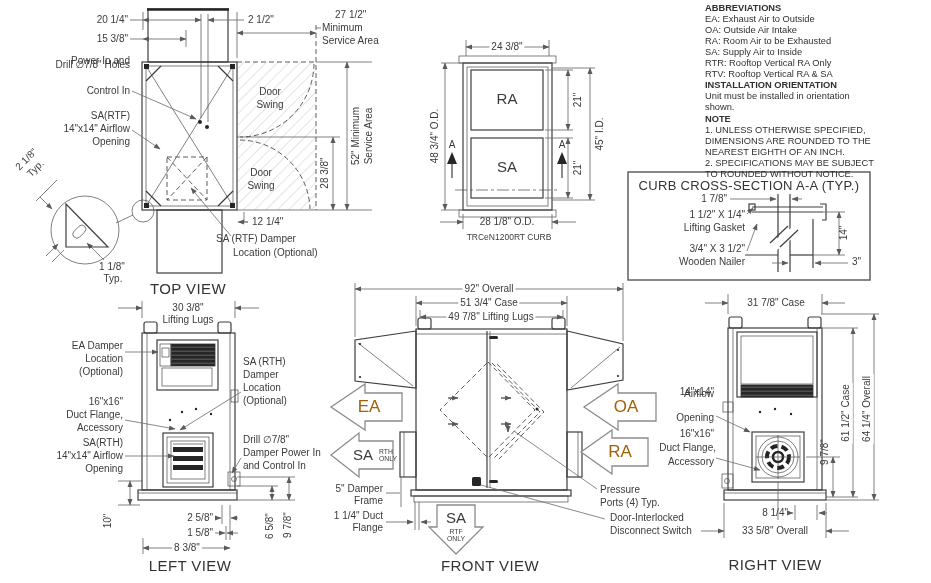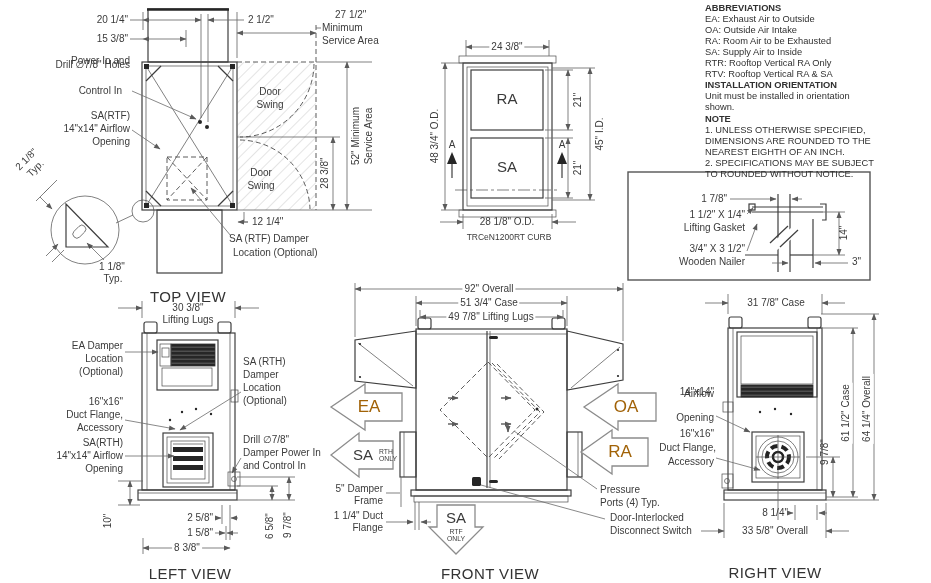--- a/index.html
+++ b/index.html
@@ -17,21 +17,21 @@
   .wht{fill:#fff;stroke:none}
   .arw{fill:#fff;stroke:#8c8c8c;stroke-width:1.3}
   
   .lbl{position:absolute;font-size:10px;line-height:1.25;color:#3b3b3b;white-space:nowrap;z-index:2;}
   .ctr{transform:translate(-50%,-50%);text-align:center;}
   .ra{transform:translate(-100%,-50%);text-align:right;}
   .la{transform:translate(0,-50%);}
   .rot{transform:translate(-50%,-50%) rotate(-90deg);text-align:center;}
   .rot45{transform:translate(-50%,-50%) rotate(-45deg);text-align:center;}
   .bg{background:#fff;padding:0 2px;}
-  .ttl{font-size:15px;color:#333;letter-spacing:.4px;margin-top:8px;}
+  .ttl{font-size:15px;color:#333;letter-spacing:.4px;}
   .big{font-size:15px;color:#3a3a3a;}
   .huge{font-size:17px;color:#a16207;}
   .sm{font-size:8.5px;}
   .tny{font-size:6.8px;line-height:1.05;}
   .cst{font-size:13px;letter-spacing:.3px;color:#333;}
   .nb{font-size:9.3px;color:#303030;}
   .nbt{font-weight:bold;}
 </style>
 </head>
 <body>
@@ -360,56 +360,57 @@
 </svg>
 
 <div class="lbl ra" style="left:128px;top:20px">20 1/4"</div>
 <div class="lbl ra" style="left:128px;top:39px">15 3/8"</div>
 <div class="lbl la" style="left:248px;top:20px">2 1/2"</div>
 <div class="lbl la" style="left:335px;top:15px">27 1/2"</div>
 <div class="lbl la" style="left:322px;top:28px">Minimum</div>
 <div class="lbl la" style="left:322px;top:41px">Service Area</div>
 <div class="lbl ra" style="left:130px;top:65px">Drill ∅7/8" Holes</div>
 <div class="lbl ra" style="left:130px;top:61px">Power In and</div>
-<div class="lbl ra" style="left:122px;top:91px">Control In</div>
+<div class="lbl ra" style="left:130px;top:91px">Control In</div>
 <div class="lbl ra" style="left:130px;top:116px">SA(RTF)</div>
 <div class="lbl ra" style="left:130px;top:129px">14"x14" Airflow</div>
 <div class="lbl ra" style="left:130px;top:142px">Opening</div>
 <div class="lbl ctr" style="left:270px;top:92px">Door</div>
 <div class="lbl ctr" style="left:270px;top:105px">Swing</div>
 <div class="lbl ctr" style="left:261px;top:173px">Door</div>
 <div class="lbl ctr" style="left:261px;top:186px">Swing</div>
 <div class="lbl rot45" style="left:31px;top:164px">
   <div>2 1/8"</div>
       <div>Typ.</div>
 </div>
 <div class="lbl ctr" style="left:112px;top:267px">1 1/8"</div>
 <div class="lbl ctr" style="left:113px;top:279px">Typ.</div>
 <div class="lbl la" style="left:252px;top:222px">12 1/4"</div>
-<div class="lbl la" style="left:229px;top:239px">SA (RTF) Damper</div>
+<div class="lbl la" style="left:216px;top:239px">SA (RTF) Damper</div>
 <div class="lbl la" style="left:233px;top:253px">Location (Optional)</div>
 <div class="lbl rot" style="left:325px;top:173px">28 3/8"</div>
 <div class="lbl rot" style="left:362px;top:136px">
   <div>52" Minimum</div>
       <div>Service Area</div>
 </div>
 <div class="lbl ctr ttl" style="left:188px;top:289px">TOP VIEW</div>
 
 <div class="lbl ctr bg" style="left:507px;top:47px">24 3/8"</div>
 <div class="lbl rot bg" style="left:435px;top:136px">48 3/4" O.D.</div>
 <div class="lbl ctr big" style="left:507px;top:99px">RA</div>
 <div class="lbl ctr big" style="left:507px;top:167px">SA</div>
 <div class="lbl rot" style="left:578px;top:100px">21"</div>
 <div class="lbl rot" style="left:578px;top:168px">21"</div>
 <div class="lbl rot" style="left:600px;top:134px">45" I.D.</div>
 <div class="lbl ctr" style="left:507px;top:222px">28 1/8" O.D.</div>
 <div class="lbl ctr sm" style="left:509px;top:237px">TRCeN1200RT CURB</div>
 <div class="lbl ctr" style="left:452px;top:145px">A</div>
 <div class="lbl ctr" style="left:562px;top:145px">A</div>
 
+<div class="lbl ctr cst" style="left:749px;top:186px">CURB CROSS-SECTION A-A (TYP.)</div>
 <div class="lbl ra" style="left:727px;top:199px">1 7/8"</div>
 <div class="lbl ra" style="left:745px;top:215px">1 1/2" X 1/4"</div>
 <div class="lbl ra" style="left:745px;top:228px">Lifting Gasket</div>
 <div class="lbl ra" style="left:745px;top:249px">3/4" X 3 1/2"</div>
 <div class="lbl ra" style="left:745px;top:262px">Wooden Nailer</div>
 <div class="lbl rot" style="left:844px;top:233px">14"</div>
 <div class="lbl la" style="left:852px;top:262px">3"</div>
 
 <div class="lbl ctr" style="left:188px;top:308px">30 3/8"</div>
 <div class="lbl ctr" style="left:188px;top:320px">Lifting Lugs</div>

